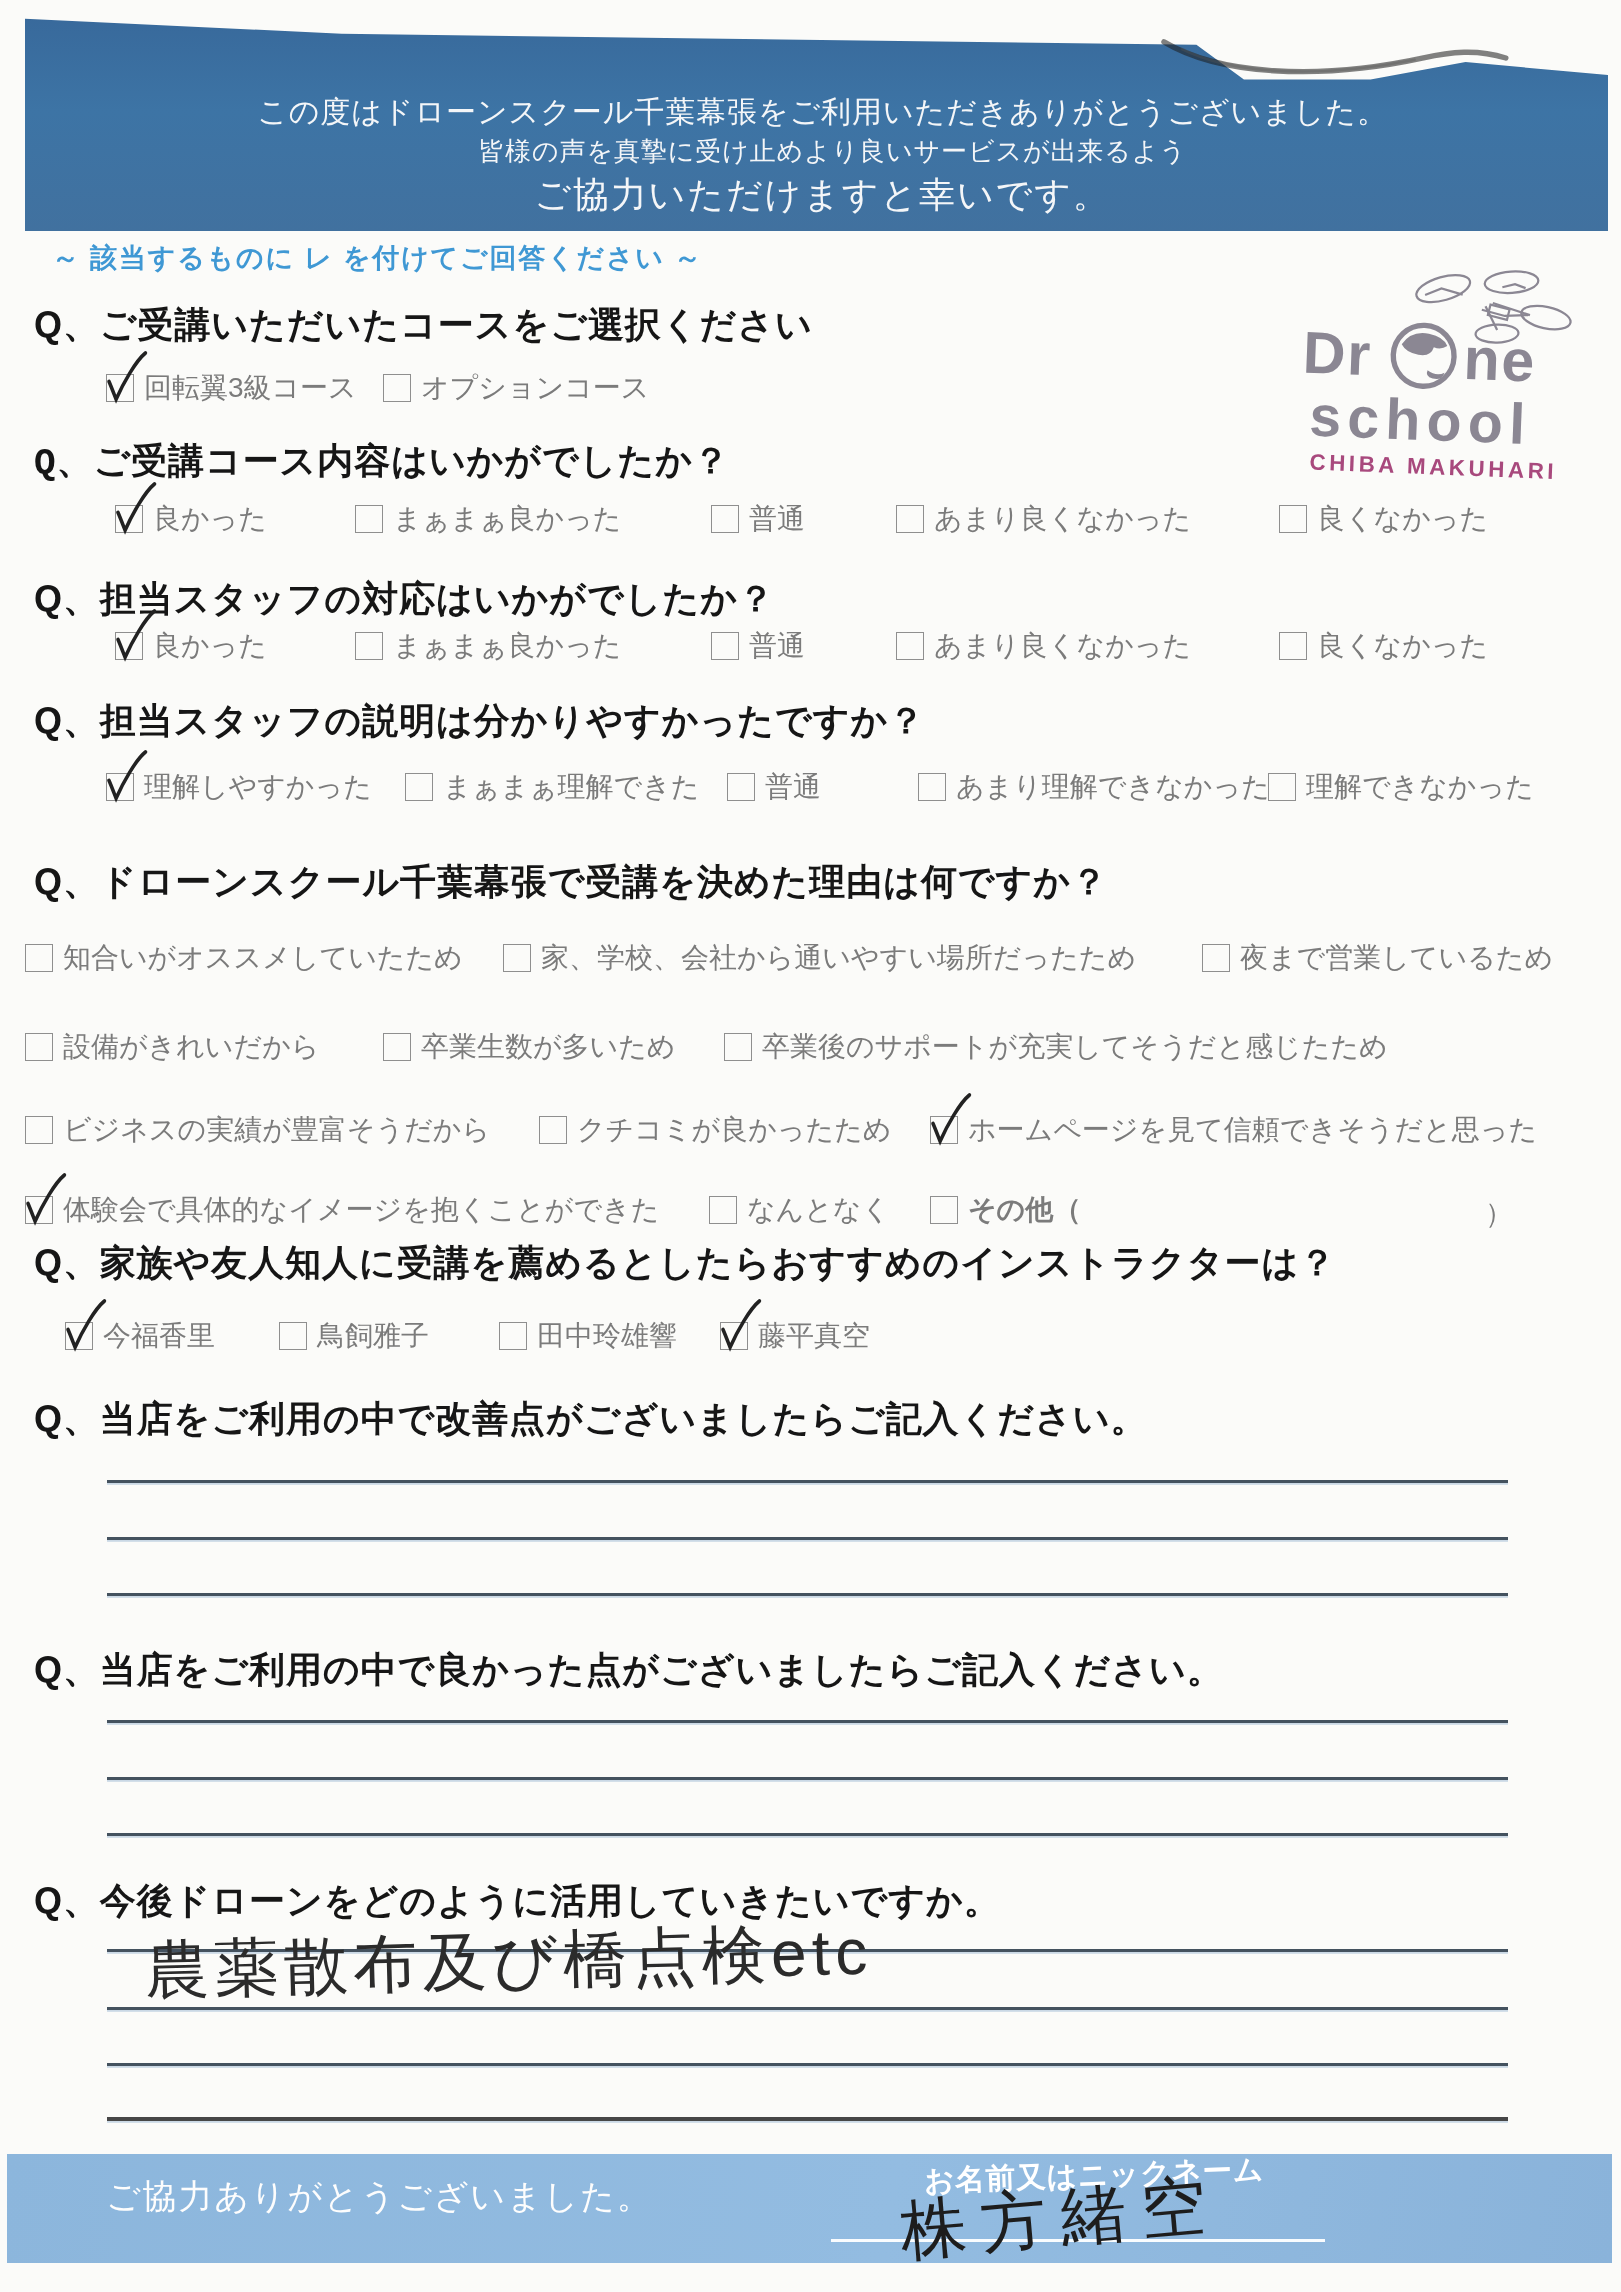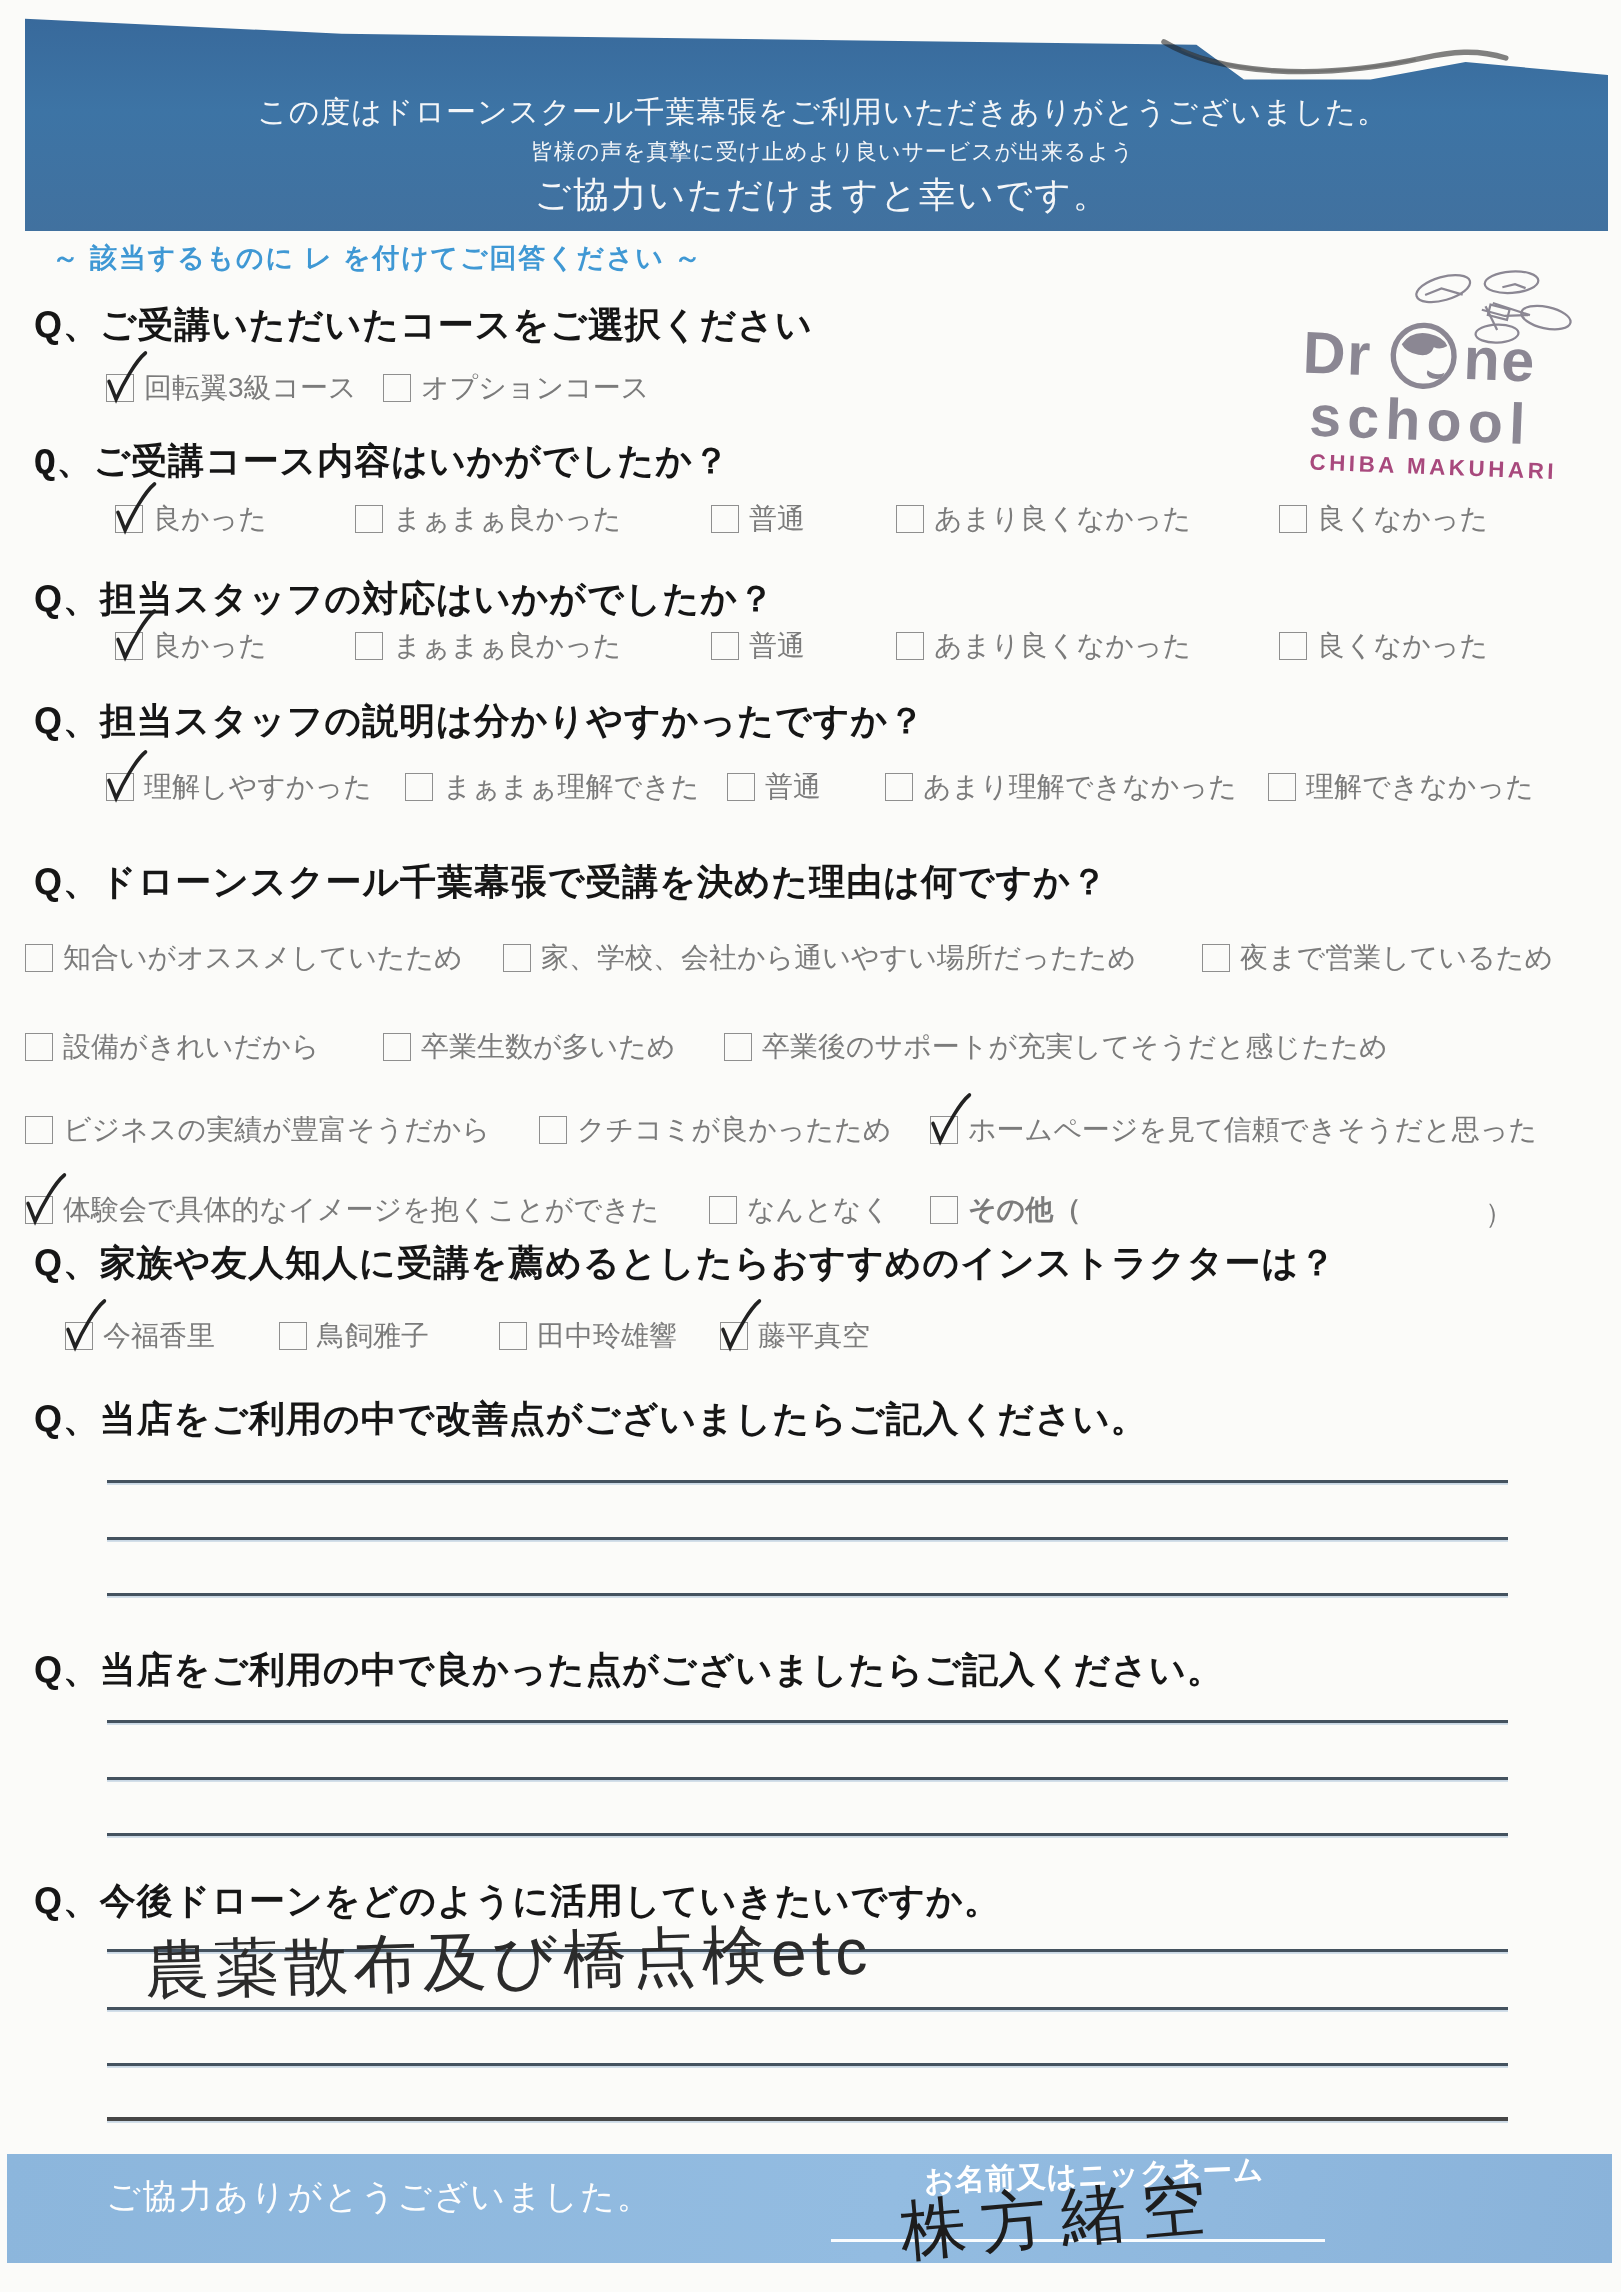--- a/index.html
+++ b/index.html
@@ -11,21 +11,21 @@
   
   .banner{
     position:absolute;left:25px;top:14.3px;width:1583px;height:217px;
     background:linear-gradient(180deg,#38699b 0%,#3d74a5 45%,#41719f 100%);
     clip-path:polygon(0 2%,20% 9%,74% 14%,77% 30%,85% 30%,91% 22%,100% 28%,100% 100%,0 100%);
     display:flex;flex-direction:column;align-items:center;justify-content:flex-end;
     padding-bottom:12.5px;box-sizing:border-box;
     color:#f4f6f8;text-align:center;padding-left:12px;
   }
   .banner .l1{font-size:30px;letter-spacing:0.9px;line-height:41px;}
-  .banner .l2{font-size:22px;letter-spacing:0.9px;line-height:39px;margin-left:20px;}
+  .banner .l2{font-size:26px;letter-spacing:0.9px;line-height:39px;margin-left:20px;}
   .banner .l3{font-size:36px;letter-spacing:1.8px;line-height:48px;}
   .tear{position:absolute;left:1155px;top:21.5px;width:358px;height:63px;pointer-events:none;}
   
   .instruction{
     position:absolute;left:52px;top:240px;
     font-size:27px;font-weight:bold;color:#3f98d4;letter-spacing:1.8px;white-space:nowrap;
   }
   
   .q{position:absolute;font-weight:bold;font-size:36px;color:#161616;white-space:nowrap;letter-spacing:0.9px;}
   .opt{position:absolute;display:flex;align-items:center;white-space:nowrap;}
@@ -195,21 +195,21 @@
       
     </span>
     <span class="ol">まぁまぁ理解できた</span>
   </span>
   <span class="opt" style="left:727px;top:768px;">
     <span class="cb">
       
     </span>
     <span class="ol">普通</span>
   </span>
-  <span class="opt" style="left:885px;top:768px;align-items:center;">
+  <span class="opt" style="left:918px;top:768px;align-items:center;">
     <span class="cb">
       
     </span>
     <span class="ol">あまり理解できなかった</span>
   </span>
   <span class="opt" style="left:1268px;top:768px;">
     <span class="cb">
       
     </span>
     <span class="ol">理解できなかった</span>

